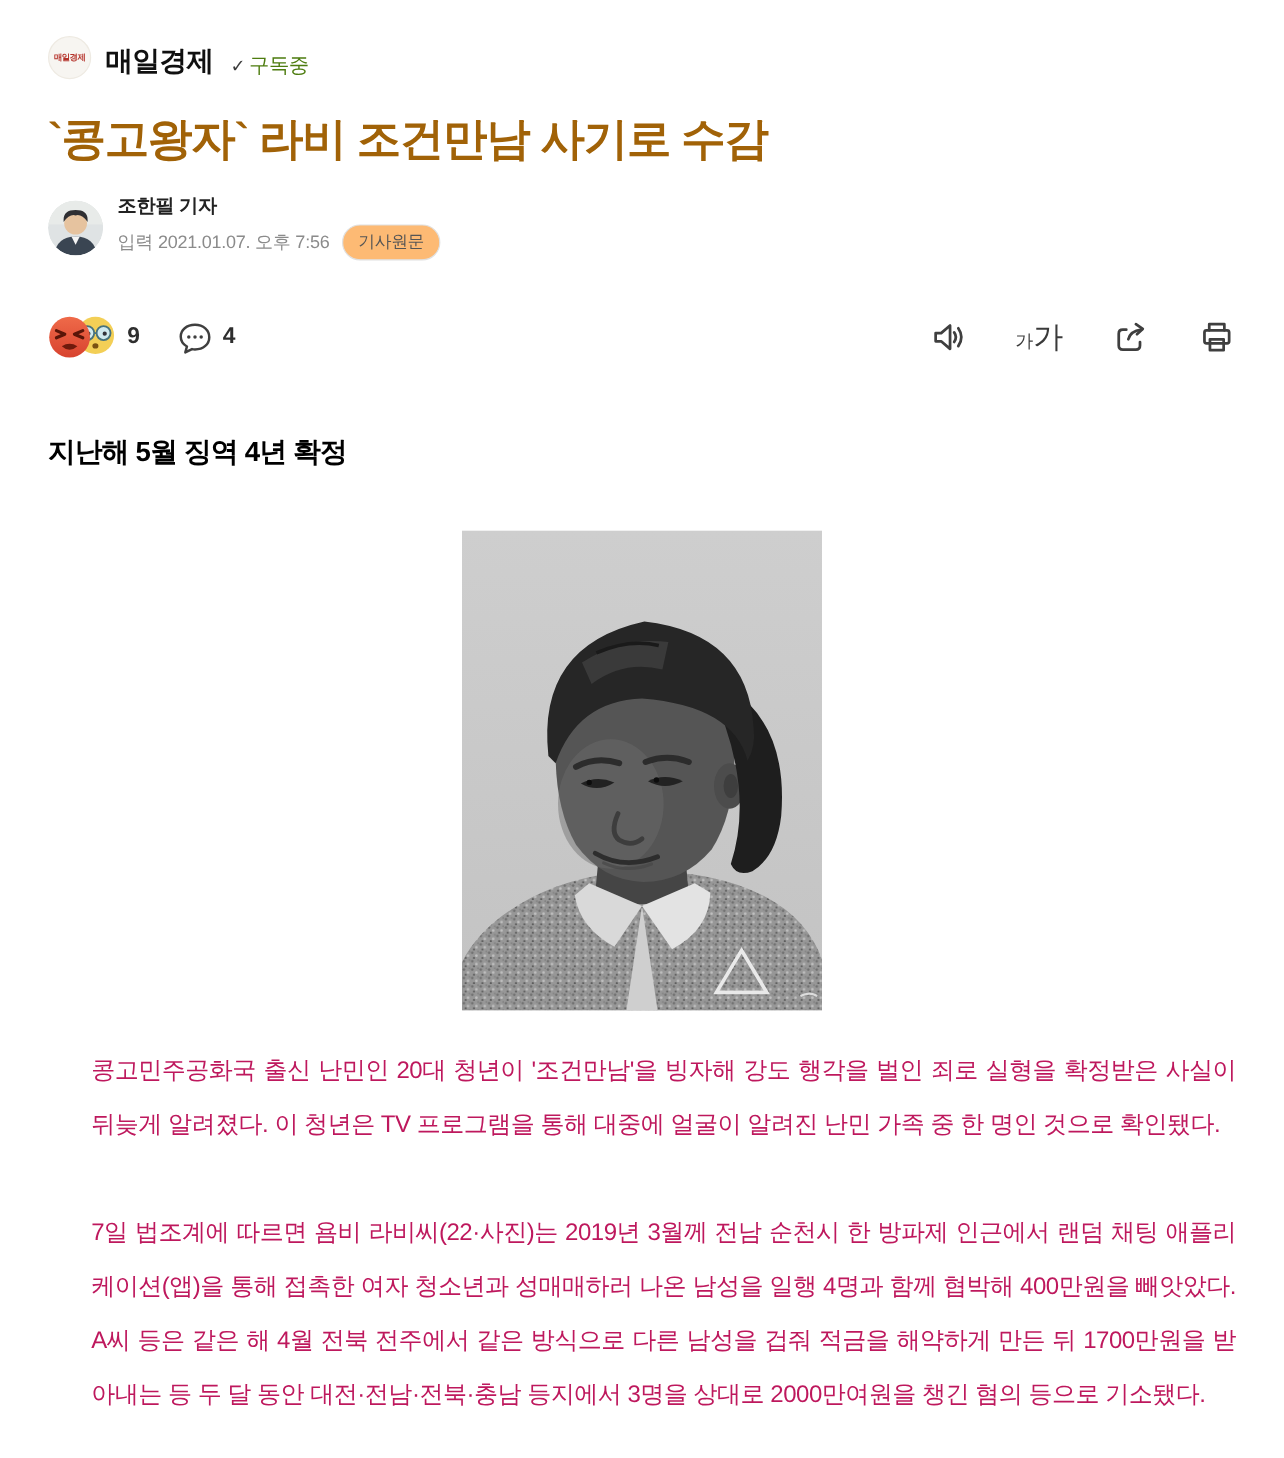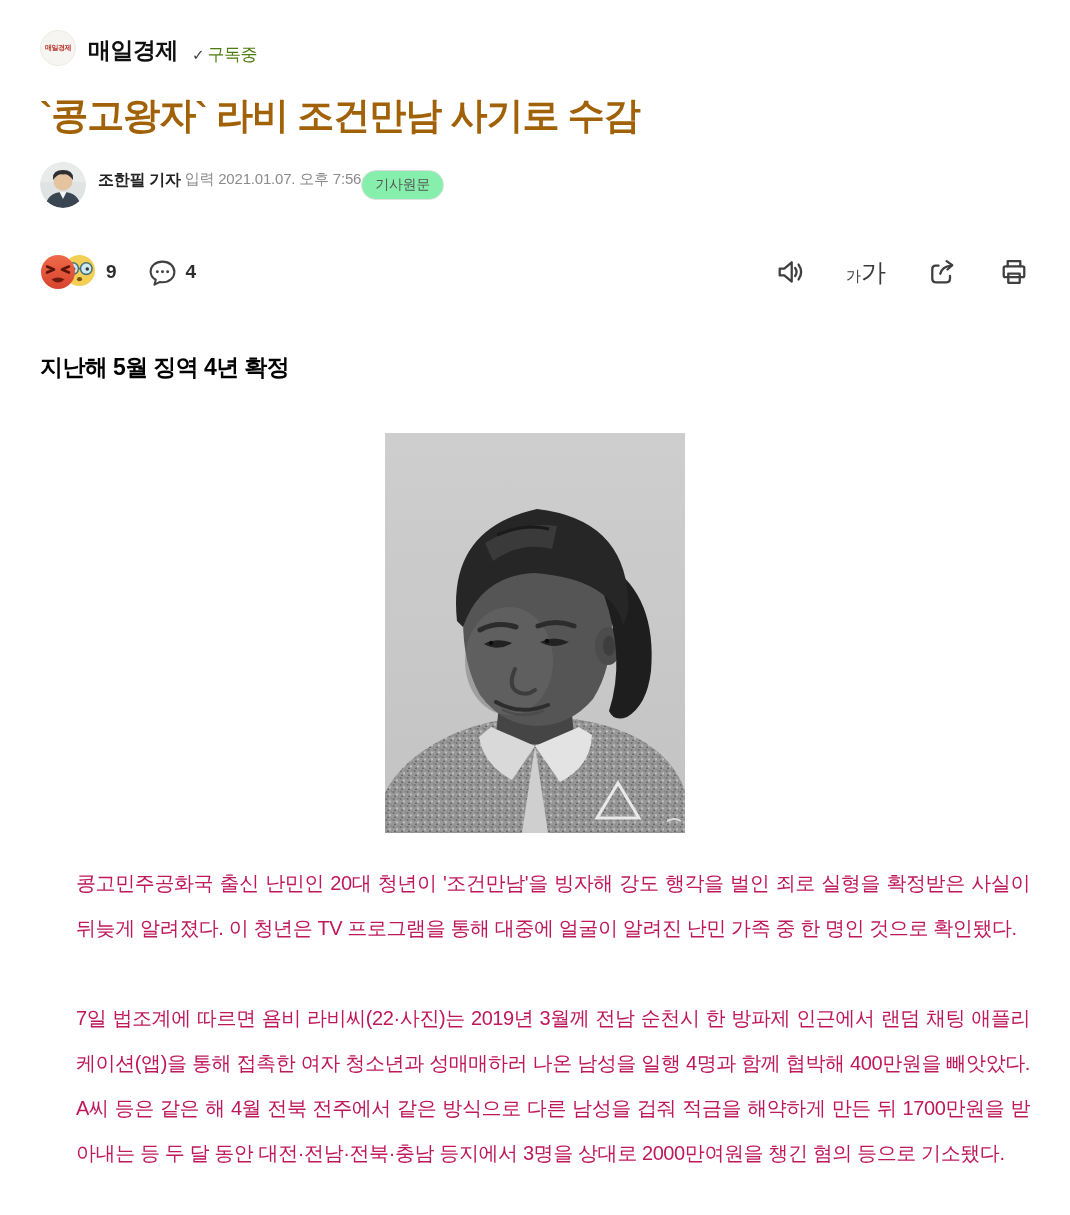--- a/index.html
+++ b/index.html
@@ -28,26 +28,26 @@
   
   .headline {
     margin-top: 26px;
     font-size: 37px; font-weight: 800; color: #a16207;
     letter-spacing: -1px; line-height: 1.3;
   }
 
   
   .reporter-row { display: flex; align-items: center; gap: 12px; margin-top: 22px; }
   .avatar { width: 46px; height: 46px; border-radius: 50%; overflow: hidden; flex: 0 0 auto; cursor: pointer; }
-  .reporter-meta { display: flex; flex-direction: row; gap: 4px; }
+  .reporter-meta { display: flex; flex-direction: column; gap: 4px; }
   .reporter-name { font-size: 16px; font-weight: 700; color: #222; letter-spacing: -0.3px; }
-  .pub-line { display: flex; align-items: flex-start; }
+  .pub-line { display: flex; align-items: center; gap: 10px; }
   .pub-date { font-size: 15px; color: #8b8b8b; letter-spacing: -0.2px; }
   .orig-btn {
-    font-size: 14px; color: #555; background: #86efac;
+    font-size: 14px; color: #555; background: #fdba74;
     border: 1px solid #e0e0e0; border-radius: 16px;
     padding: 5px 13px; cursor: pointer; letter-spacing: -0.3px;
   }
 
   
   .action-row { display: flex; align-items: center; justify-content: space-between; margin-top: 46px; }
   .left-actions { display: flex; align-items: center; gap: 30px; }
   .react-group { display: flex; align-items: center; gap: 8px; cursor: pointer; }
   .emoji-stack { position: relative; width: 58px; height: 36px; }
   .emoji-stack svg { position: absolute; top: 0; }

